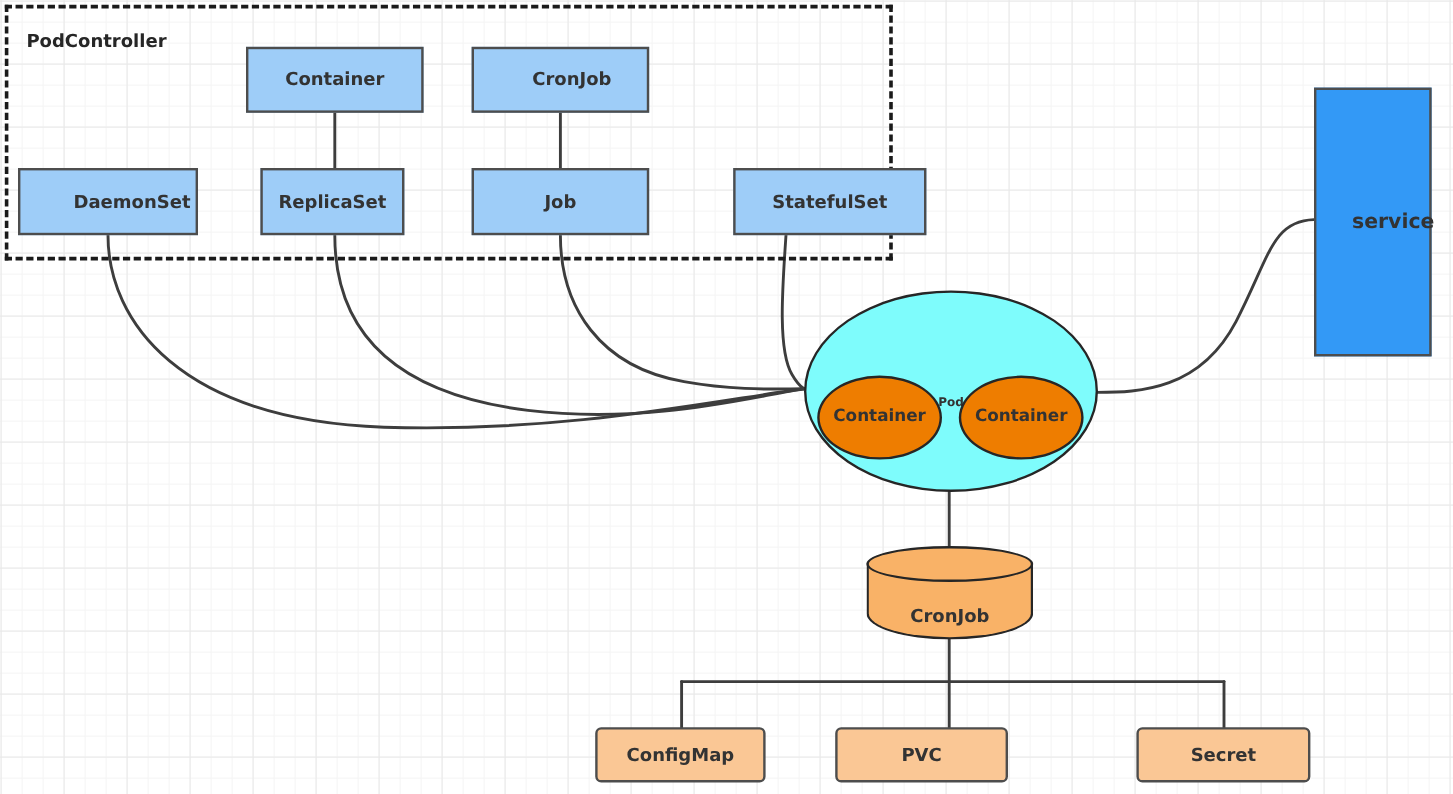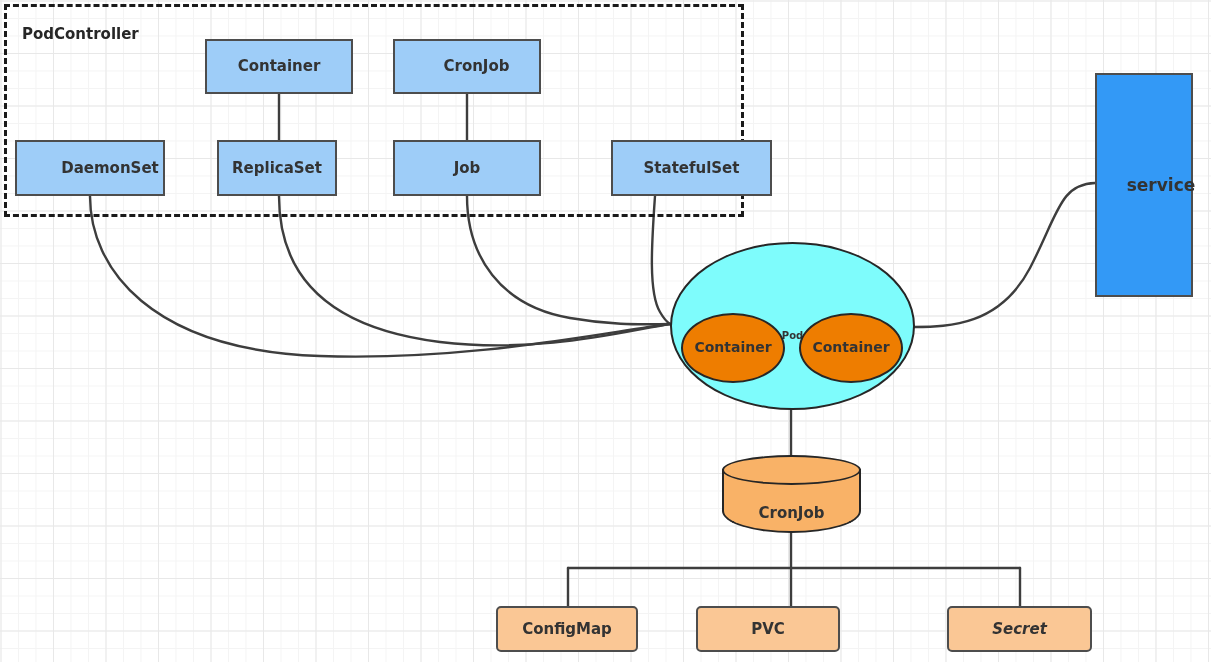--- a/index.html
+++ b/index.html
@@ -210,17 +210,17 @@
   </div>
 
   <div class="node storage" style="left:496px; top:606px; width:142px; height:46px;">
     <span>ConfigMap</span>
   </div>
 
   <div class="node storage" style="left:696px; top:606px; width:144px; height:46px;">
     <span>PVC</span>
   </div>
 
-  <div class="node storage" style="left:947px; top:606px; width:145px; height:46px;font-style:italic;">
+  <div class="node storage" style="left:947px; top:606px; width:145px; height:46px;">
     <span>Secret</span>
   </div>
 
 </div>
 
 </body></html>

